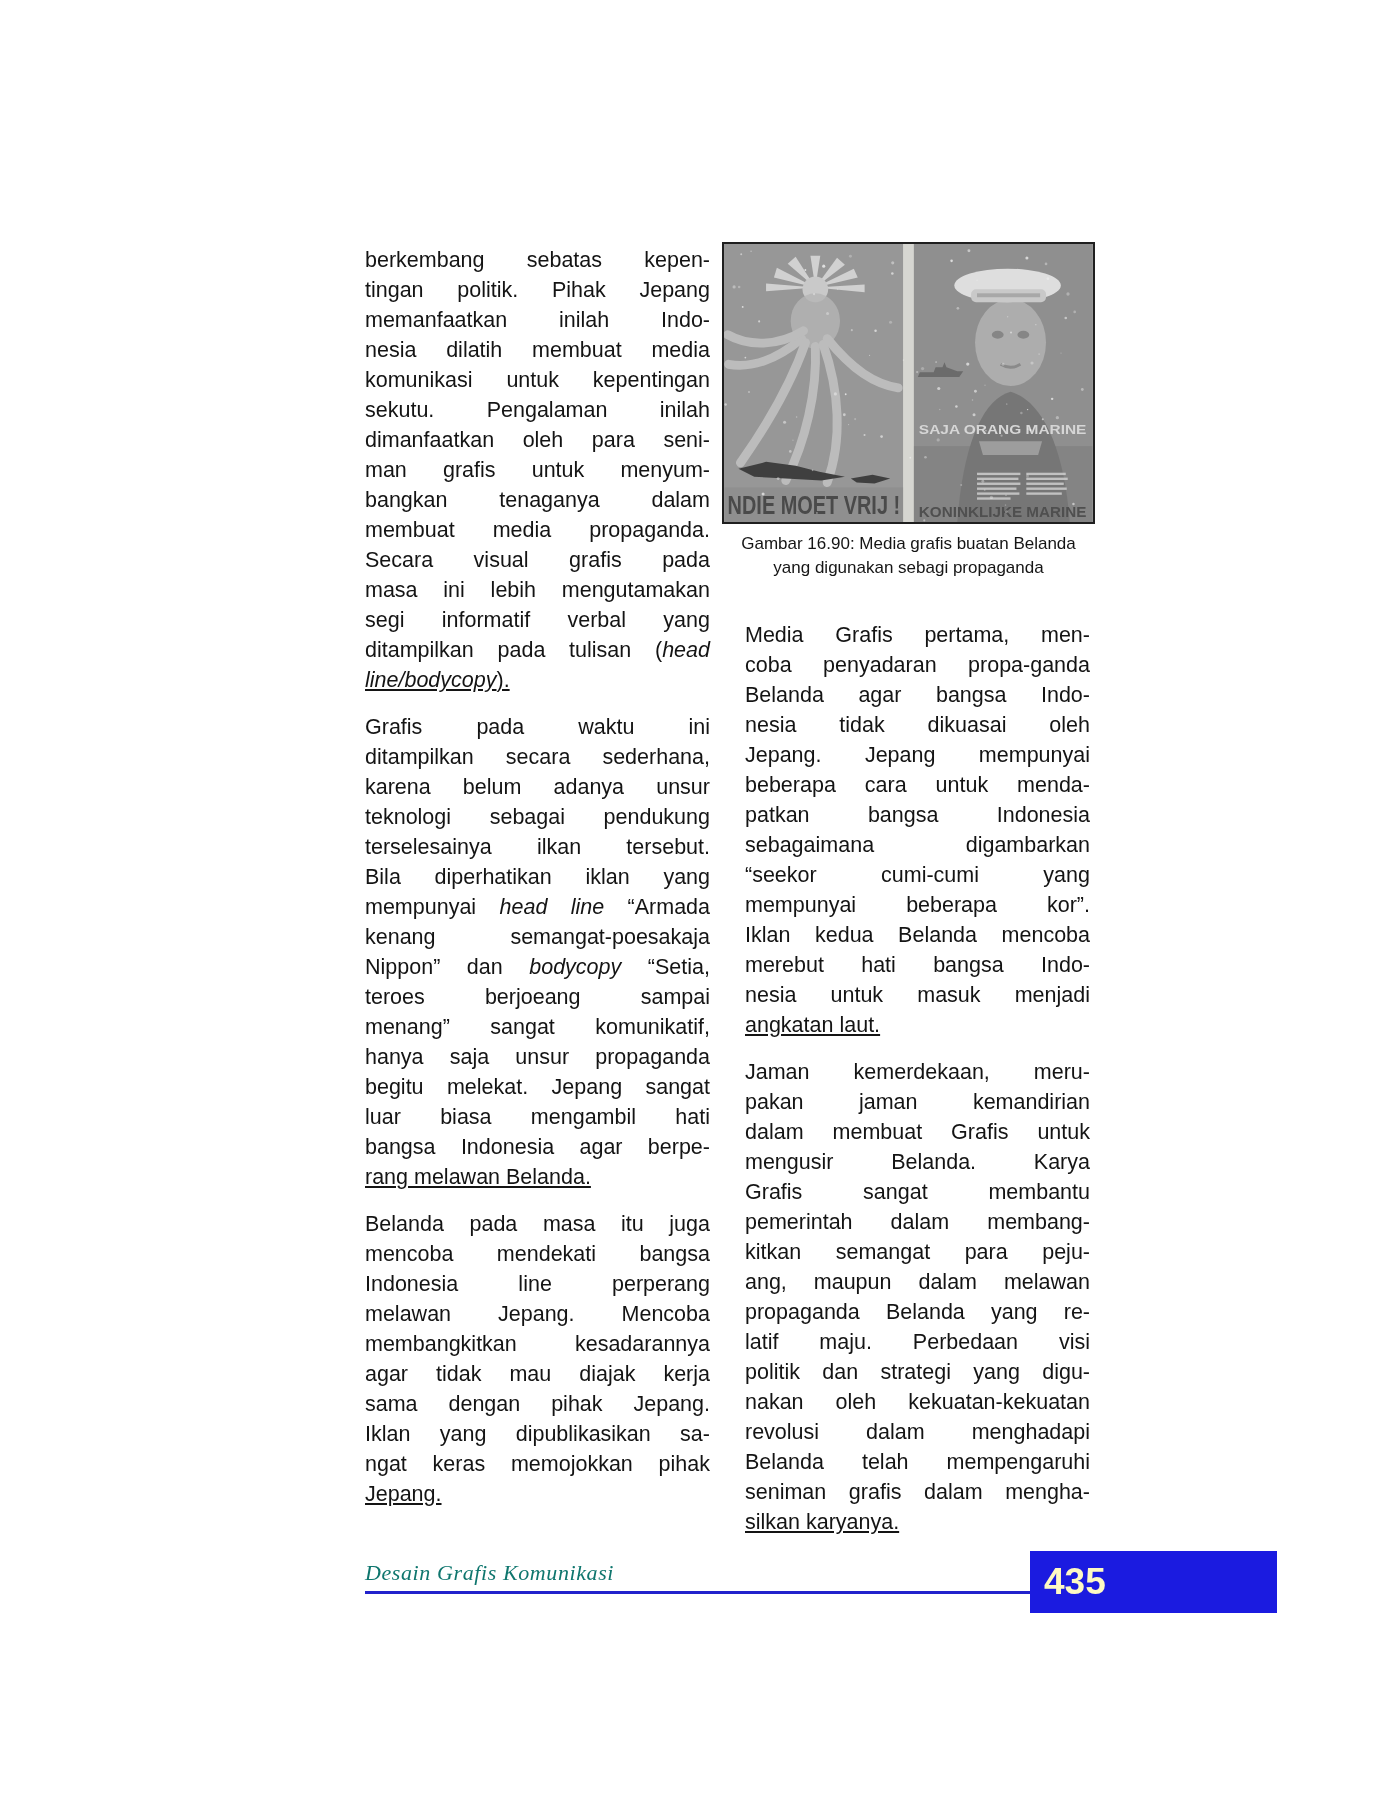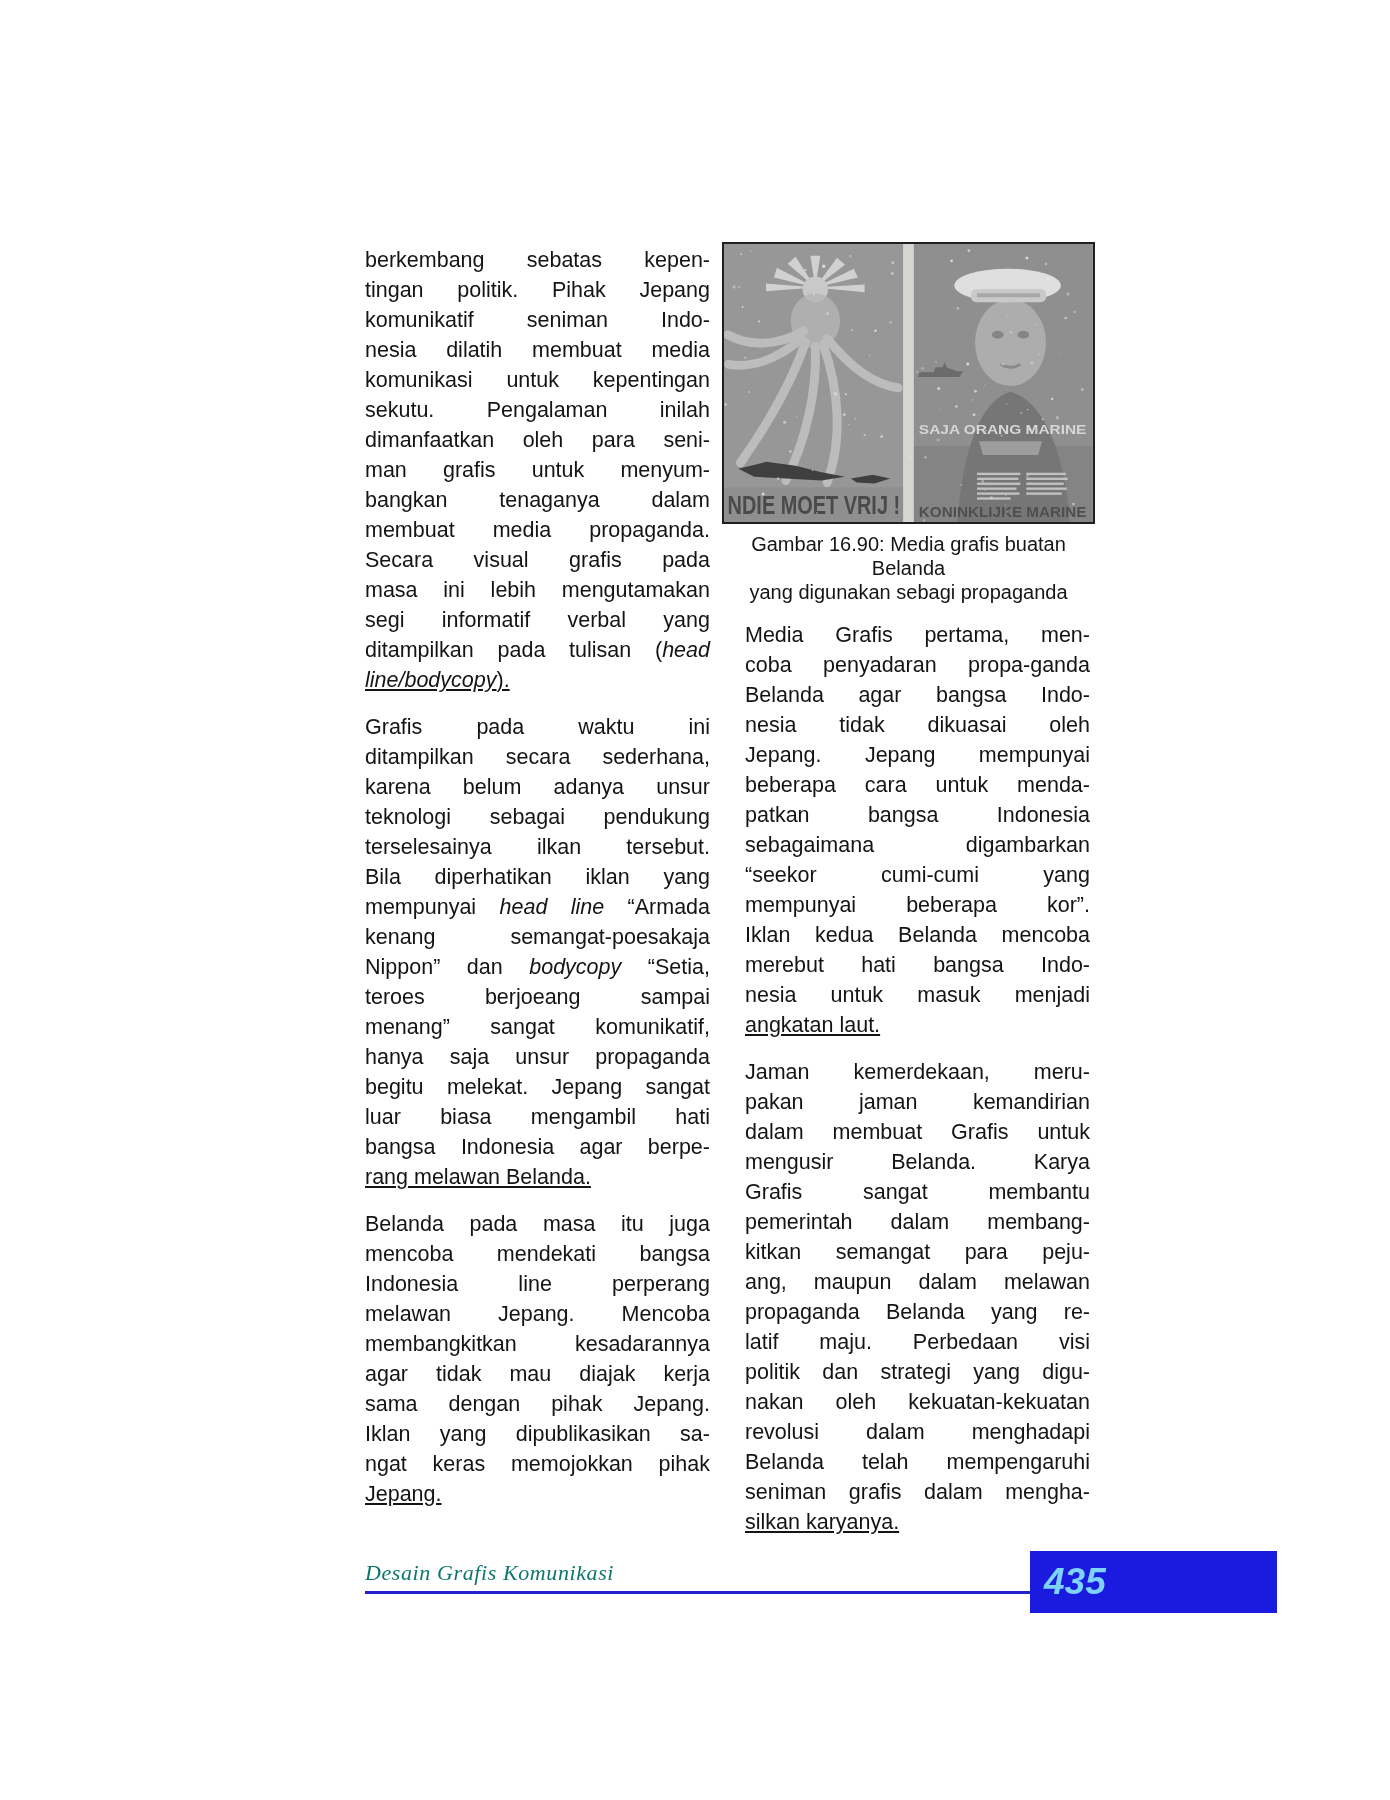--- a/index.html
+++ b/index.html
@@ -16,48 +16,48 @@
   .line.last { text-align-last:left;text-decoration:underline; }
   .line i { font-style:italic; }
 
   .figure-wrap { position:absolute; left:722px; top:194px; width:373px; }
   .figure-frame {
     width:373px; height:282px; border:2px solid #1f1f1f; box-sizing:border-box;
     background:#9b9b9b;
   }
   .figure-frame svg { display:block; width:100%; height:100%; }
   .figure-frame text { font-family:"Liberation Sans", sans-serif; }
-  .caption { margin-top:8px; text-align:center; font-size:20px; line-height:24px; color:#151515; }
+  .caption { margin-top:8px; text-align:center; font-size:17px; line-height:24px; color:#151515; }
 
   .footer-title {
     position:absolute; left:365px; top:1512px;
     font-family:"Liberation Serif", serif; font-style:italic;
     font-size:22px; color:#0f766e; letter-spacing:.6px; white-space:nowrap;
   }
   .footer-line { position:absolute; left:365px; top:1543px; width:665px; height:3px; background:#2222cc; }
   .page-badge {
     position:absolute; left:1030px; top:1503px; width:247px; height:62px;
-    background:#1b1be0; color:#7dd3fc; font-weight:bold; font-size:37px;
-    display:flex; align-items:center; padding-left:14px; box-sizing:border-box;font-style:italic;
+    background:#1b1be0; color:#fef9c3; font-weight:bold; font-size:37px;
+    display:flex; align-items:center; padding-left:14px; box-sizing:border-box;
   }
   .watermark {
     position:absolute; left:348px; top:1753px; font-size:50px; color:#c7c7c7;
     letter-spacing:1px; white-space:nowrap; transform:scaleX(.97); transform-origin:left top;
   }
 </style>
 </head>
 <body>
 
 <div class="page">
 
   <div class="col" id="left-col">
     <div class="para">
         <div class="line"><span>berkembang sebatas kepen-</span></div>
         <div class="line"><span>tingan politik. Pihak Jepang</span></div>
-        <div class="line"><span>komunikatif seniman Indo-</span></div>
+        <div class="line"><span>memanfaatkan inilah Indo-</span></div>
         <div class="line"><span>nesia dilatih membuat media</span></div>
         <div class="line"><span>komunikasi untuk kepentingan</span></div>
         <div class="line"><span>sekutu. Pengalaman inilah</span></div>
         <div class="line"><span>dimanfaatkan oleh para seni-</span></div>
         <div class="line"><span>man grafis untuk menyum-</span></div>
         <div class="line"><span>bangkan tenaganya dalam</span></div>
         <div class="line"><span>membuat media propaganda.</span></div>
         <div class="line"><span>Secara visual grafis pada</span></div>
         <div class="line"><span>masa ini lebih mengutamakan</span></div>
         <div class="line"><span>segi informatif verbal yang</span></div>

